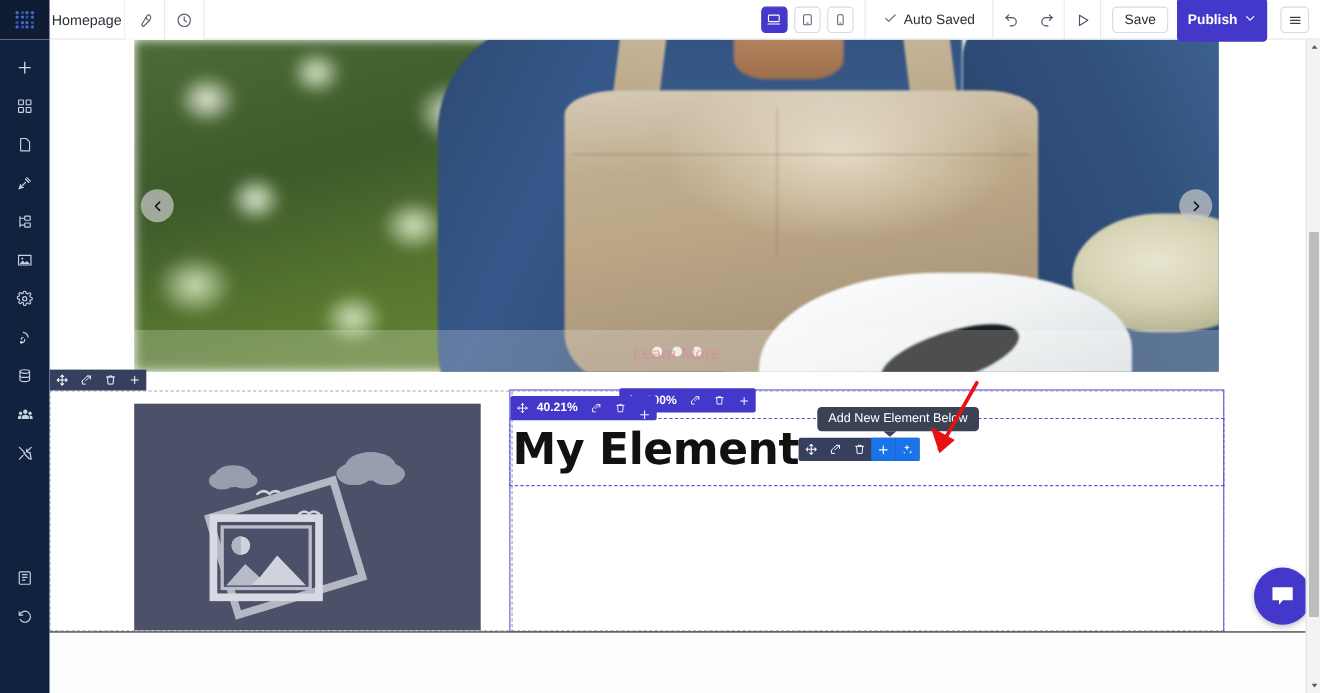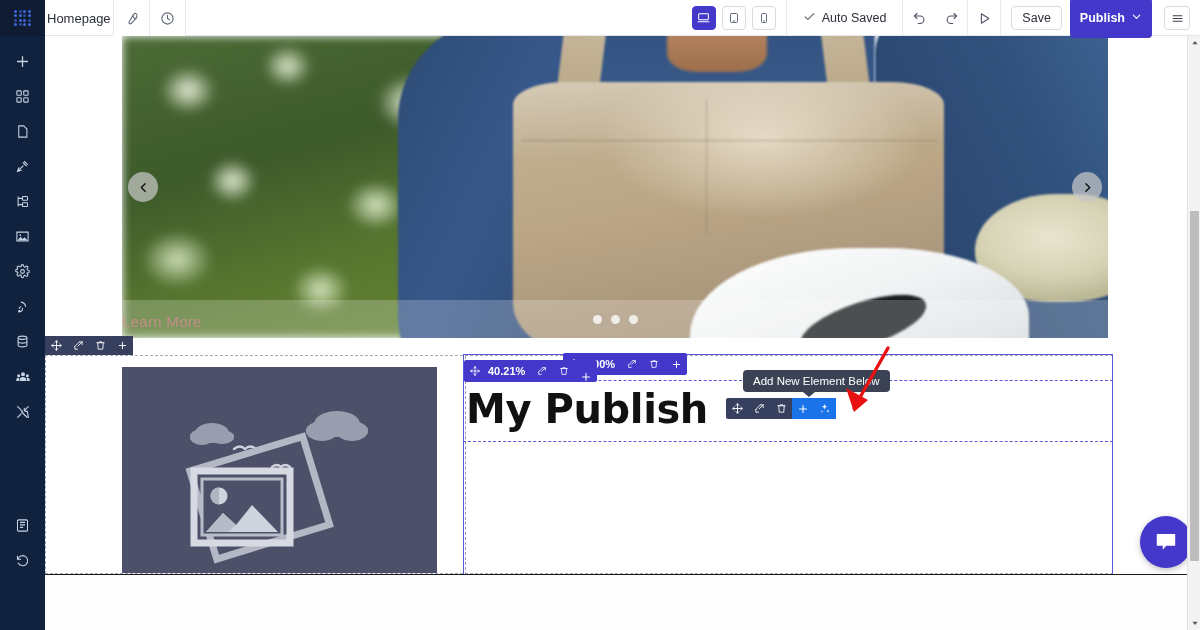--- a/index.html
+++ b/index.html
@@ -255,21 +255,21 @@
     width: 30px; height: 30px; border-radius: 50%;
     background: rgba(200,200,200,.72);
     display: flex; align-items: center; justify-content: center;
     color: #111; font-size: 15px;
   }
   .hero-arrow.left { left: 6px; }
   .hero-arrow.right { right: 6px; }
 
   .hero-cta {
     position: absolute; left: 0; right: 0; bottom: 8px;
-    text-align: left;
+    text-align: center;
     font-size: 15px;
     color: rgba(220,140,150,.75);
     letter-spacing: .3px;
   }
   .hero-dots {
     position: absolute; left: 0; right: 0; bottom: 14px;
     display: flex; justify-content: center; gap: 9px;
   }
   .hero-dots i {
     width: 9px; height: 9px; border-radius: 50%;
@@ -739,21 +739,21 @@
 
       <rect x="72" y="104" width="96" height="72" fill="none" stroke="#d7dae2" stroke-width="7"></rect>
       <rect x="80" y="112" width="80" height="56" fill="#4c5169" stroke="#b9bdc9" stroke-width="3"></rect>
       <circle cx="97" cy="129" r="8.5" fill="#cfd3dd"></circle>
       <path d="M97 120.5 a8.5 8.5 0 0 0 0 17z" fill="#b0b5c2"></path>
       <path d="M84 165 l17 -19 13 12 16 -20 26 27z" fill="#cfd3dd"></path>
       <path d="M84 165 l17 -19 13 12 -8 7z" fill="#b7bbc7"></path>
     </svg>
   </div>
 
-  <div class="svc-head">My Publish</div>
+  <div class="svc-head">My Element</div>
 
   <div class="ptb" style="left:518px; top:317px;">
     <div class="pbi">
       <svg width="10" height="10" viewBox="0 0 24 24" fill="none" stroke="currentColor" stroke-width="2" stroke-linecap="round" stroke-linejoin="round">
           <path d="M12 2v20M2 12h20M12 2l-3 3M12 2l3 3M12 22l-3-3M12 22l3-3M2 12l3-3M2 12l3 3M22 12l-3-3M22 12l-3 3"></path>
         </svg>
     </div>
     <div class="pct">100%</div>
     <div class="pbi">
       <svg width="10" height="10" viewBox="0 0 24 24" fill="none" stroke="currentColor" stroke-width="1.9" stroke-linecap="round" stroke-linejoin="round">

